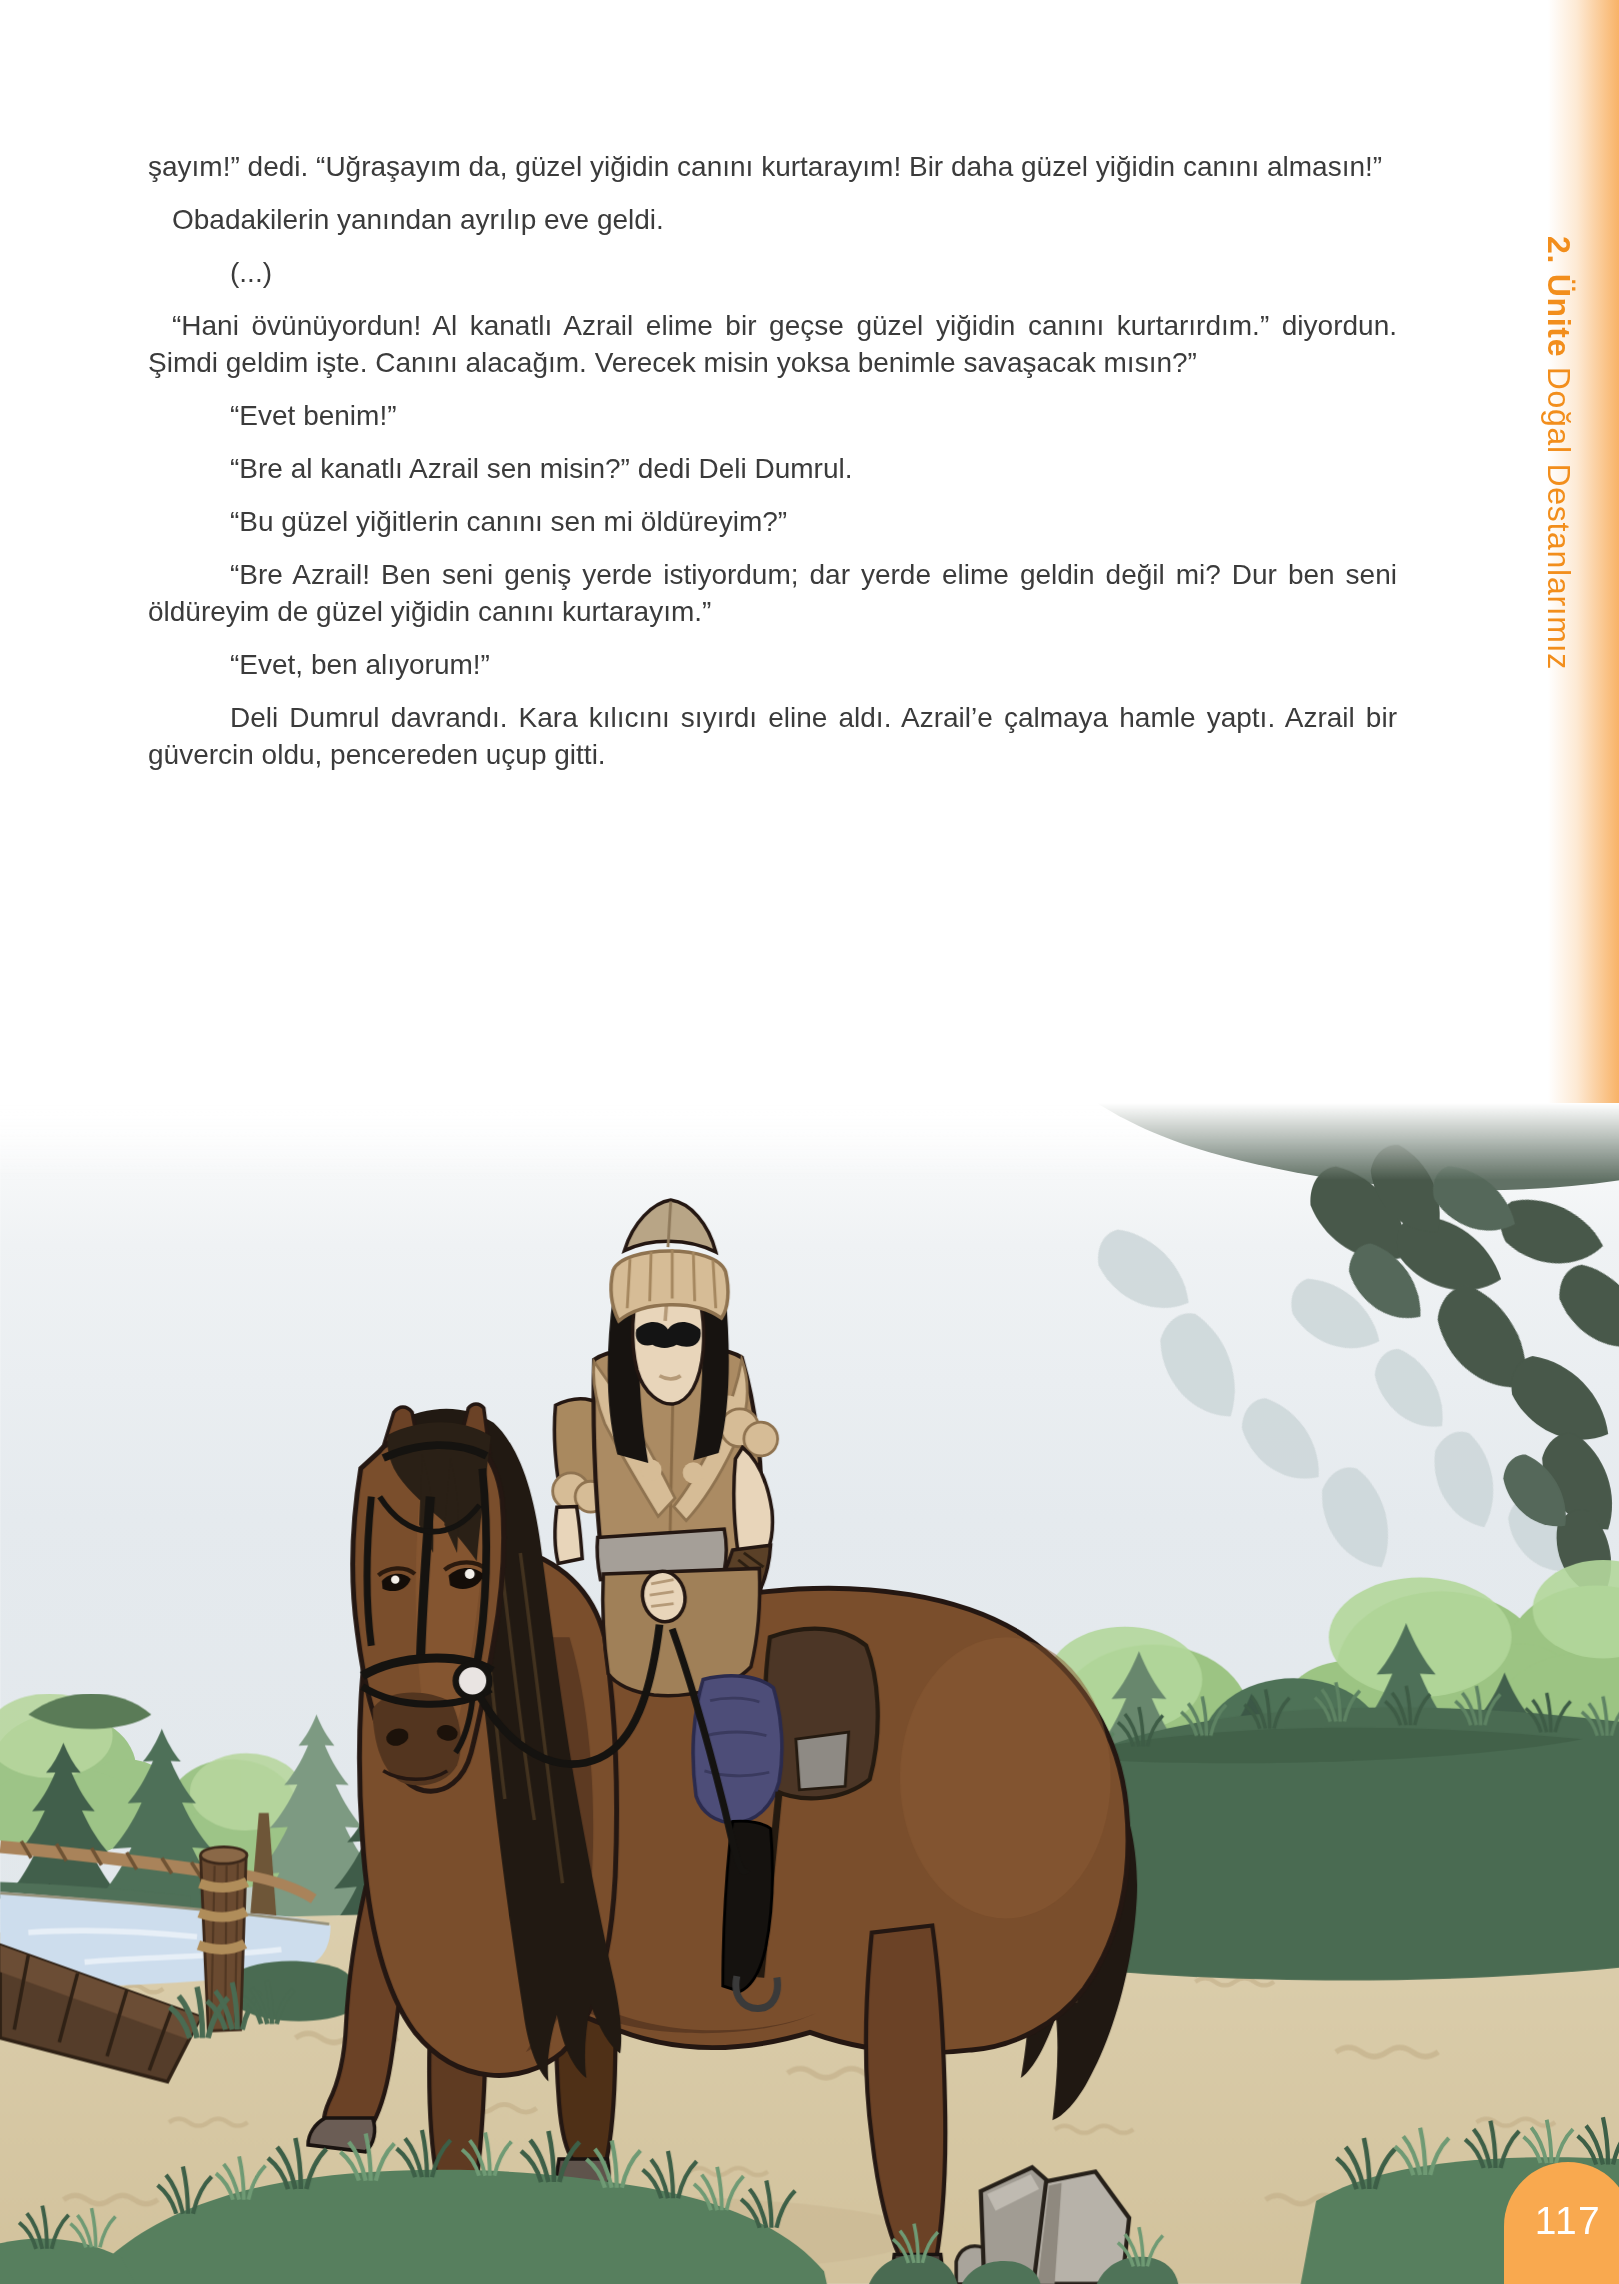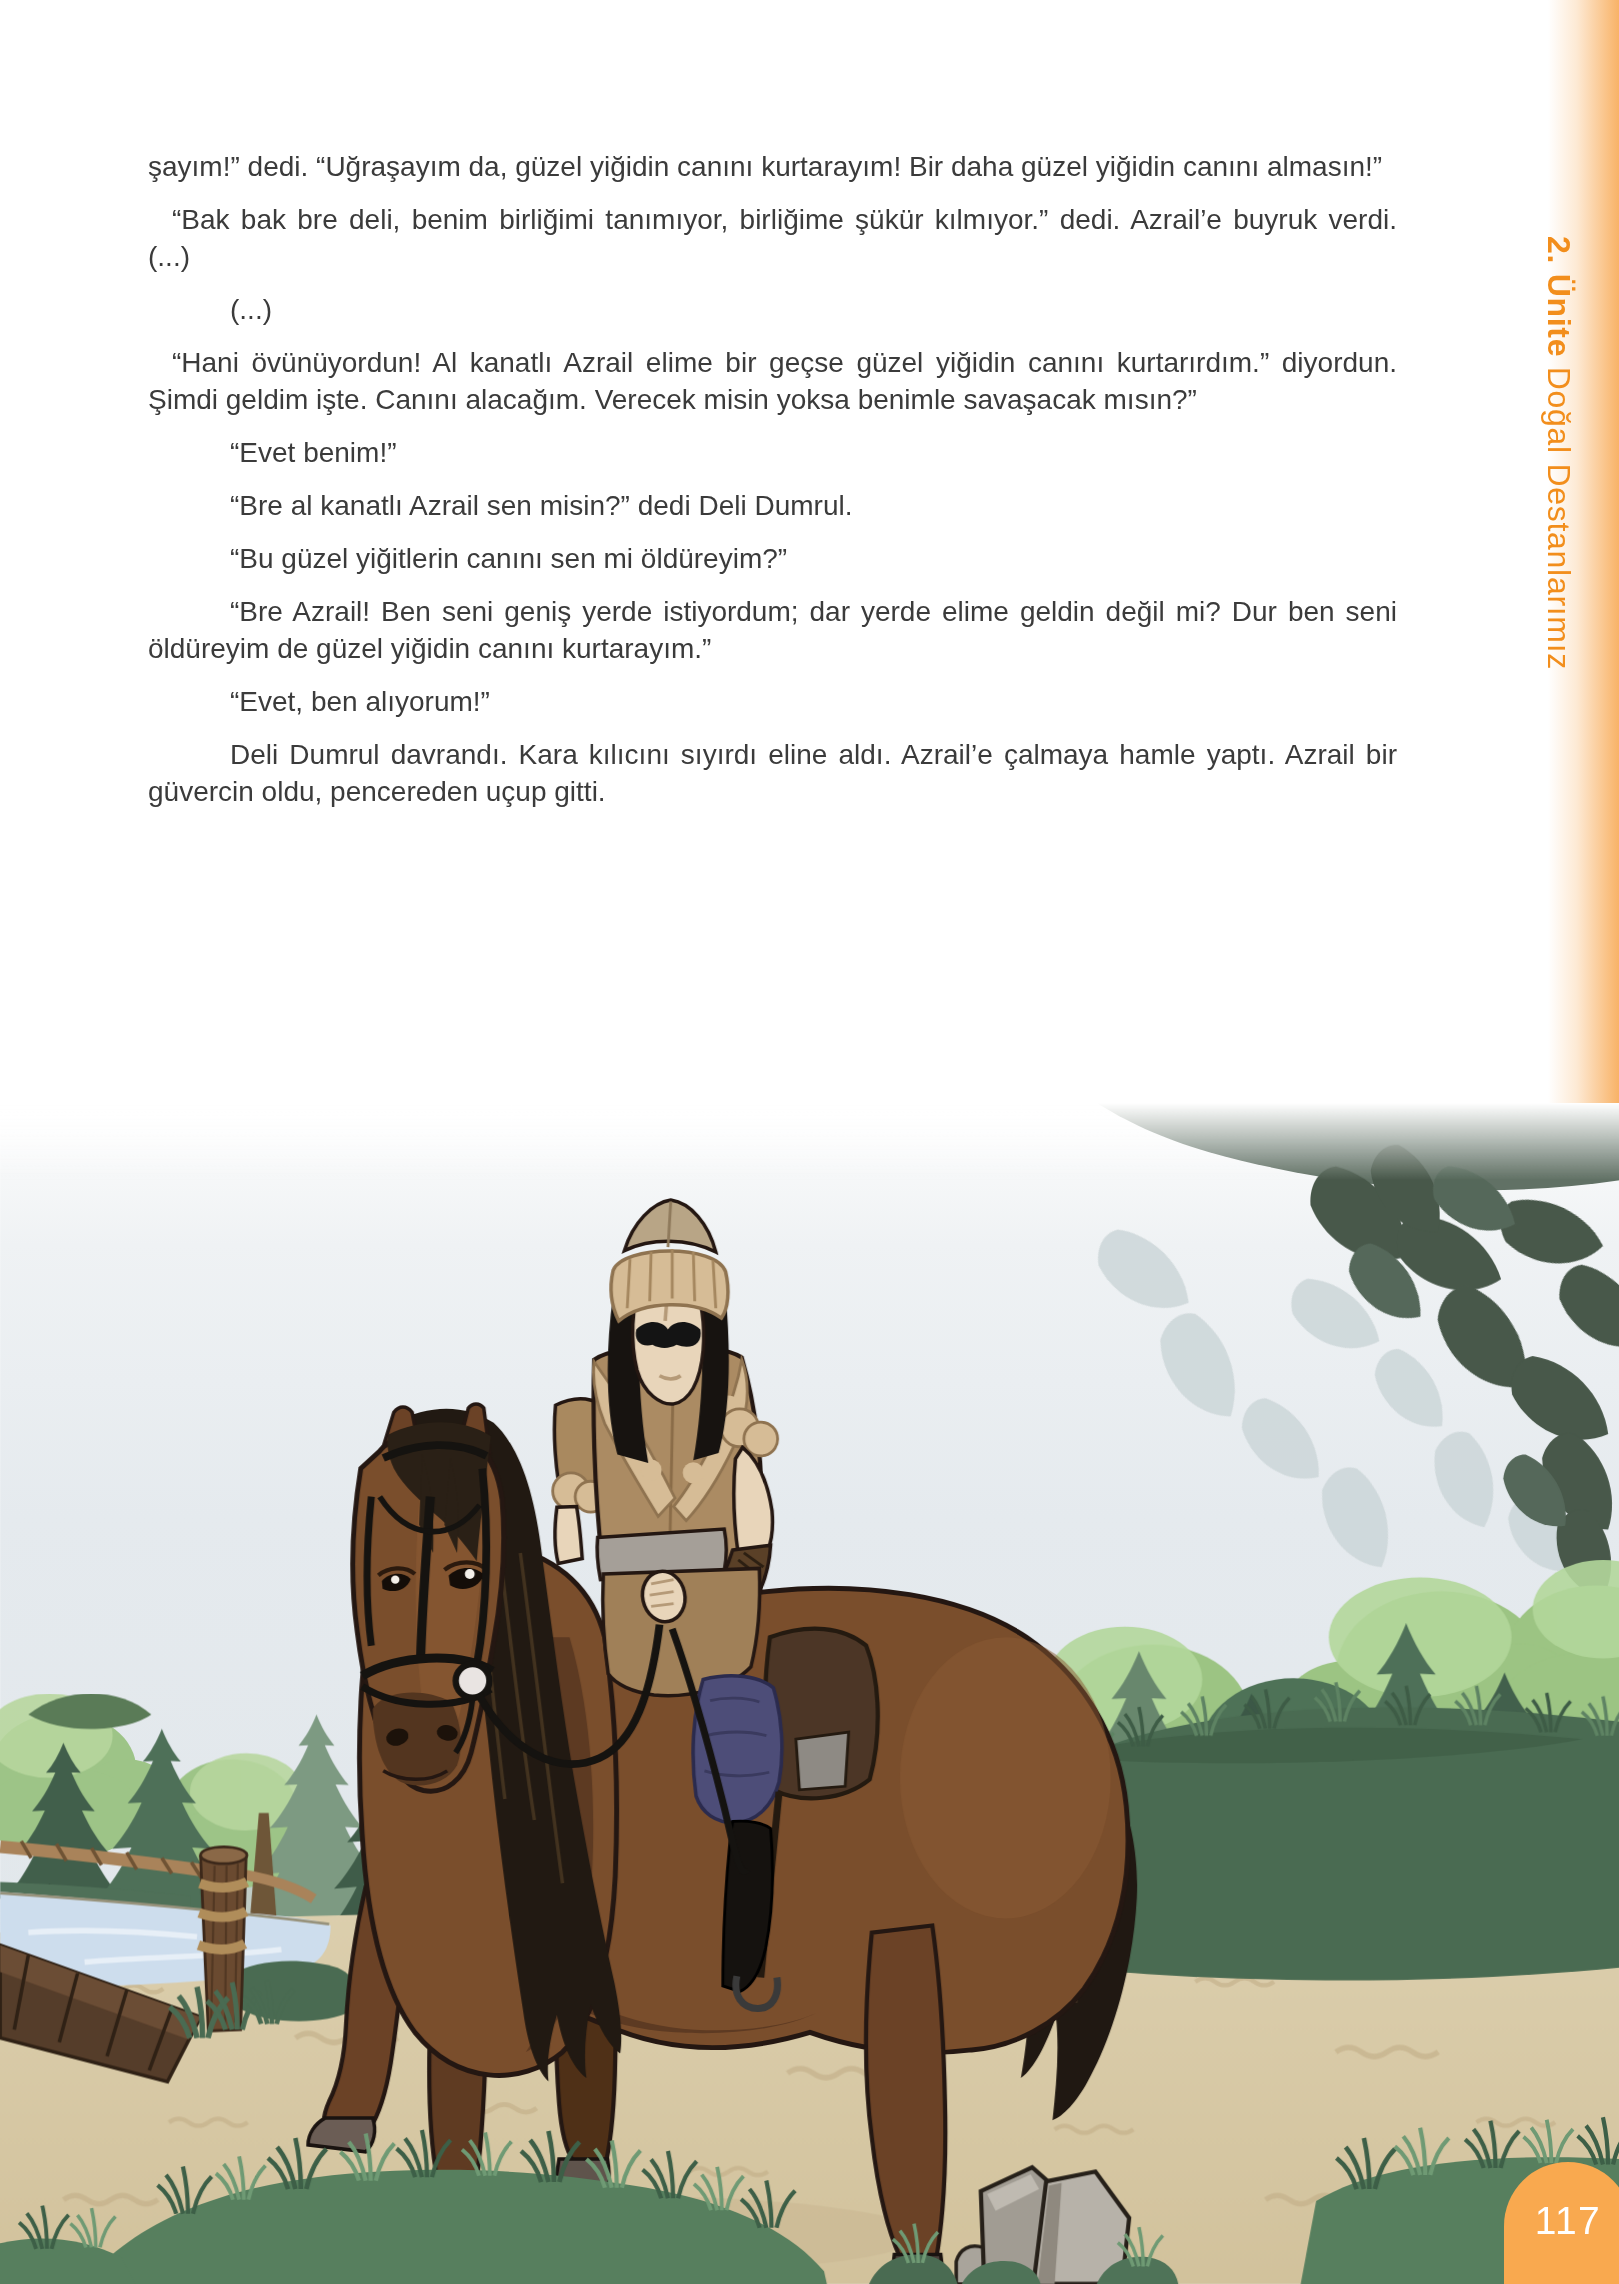--- a/index.html
+++ b/index.html
@@ -52,21 +52,21 @@
 <div class="page">
 
   <div class="side-strip"></div>
 
   <div class="unit-label">
     <span class="u-bold">2. Ünite</span><span>&nbsp;</span><span class="u-rest">Doğal Destanlarımız</span>
   </div>
 
   <div class="story">
       <p class="ind-none">şayım!” dedi.  “Uğraşayım da, güzel yiğidin canını kurtarayım! Bir daha güzel yiğidin canını almasın!”</p>
-      <p class="ind-small">“Bak bak bre deli, benim birliğimi tanımıyor, birliğime şükür kılmıyor.” dedi. Azrail’e buyruk verdi. (...)</p>
+      <p class="ind-small">Obadakilerin yanından ayrılıp eve geldi.</p>
       <p class="ind-deep">(...)</p>
       <p class="ind-small">“Hani övünüyordun! Al kanatlı Azrail elime bir geçse güzel yiğidin canını kurtarırdım.” diyordun. Şimdi geldim işte. Canını alacağım. Verecek misin yoksa benimle savaşacak mısın?”</p>
       <p class="ind-deep">“Evet benim!”</p>
       <p class="ind-deep">“Bre al kanatlı Azrail sen misin?” dedi Deli Dumrul.</p>
       <p class="ind-deep">“Bu güzel yiğitlerin canını sen mi öldüreyim?”</p>
       <p class="ind-deep">“Bre Azrail! Ben seni geniş yerde istiyordum; dar yerde elime geldin değil mi? Dur ben seni öldüreyim de güzel yiğidin canını kurtarayım.”</p>
       <p class="ind-deep">“Evet, ben alıyorum!”</p>
       <p class="ind-deep">Deli Dumrul davrandı. Kara kılıcını sıyırdı eline aldı. Azrail’e çalmaya hamle yaptı. Azrail bir güvercin oldu, pencereden uçup gitti.</p>
     </div>
 

